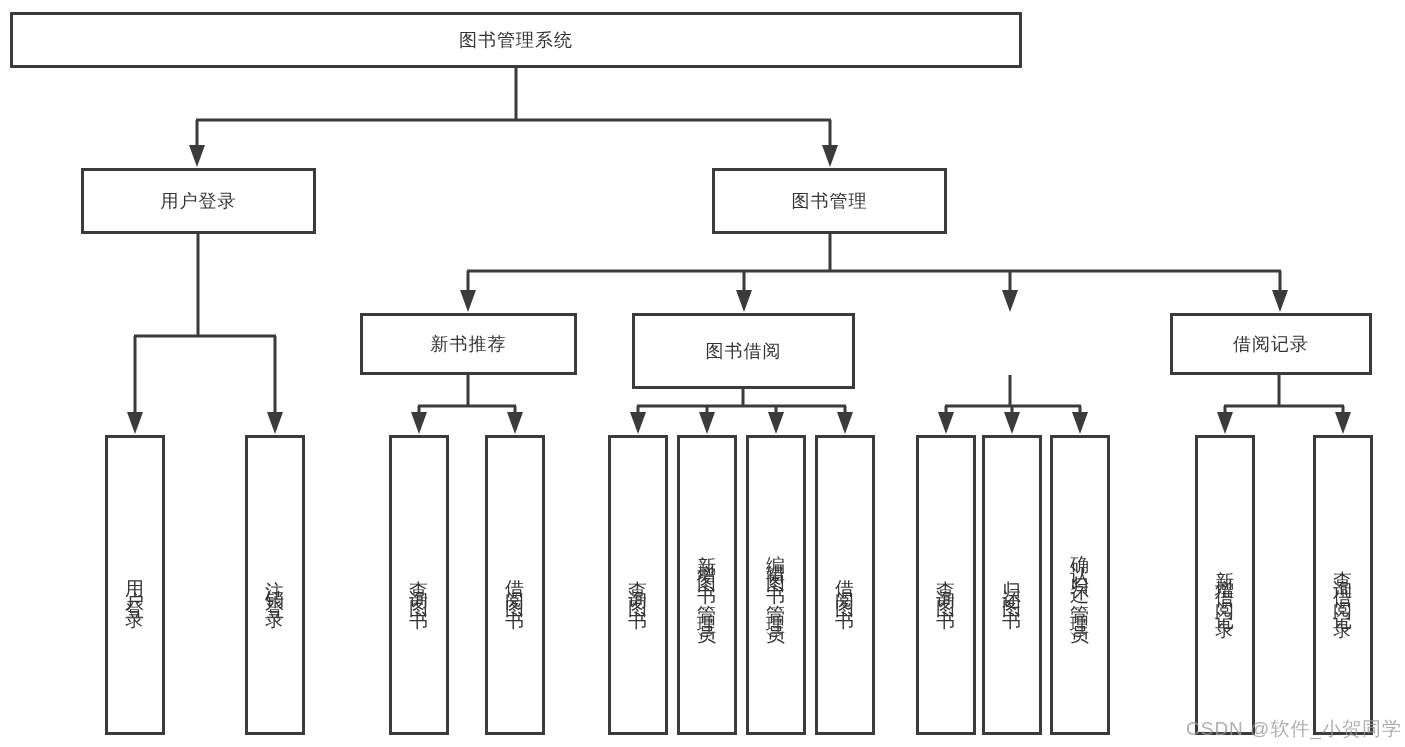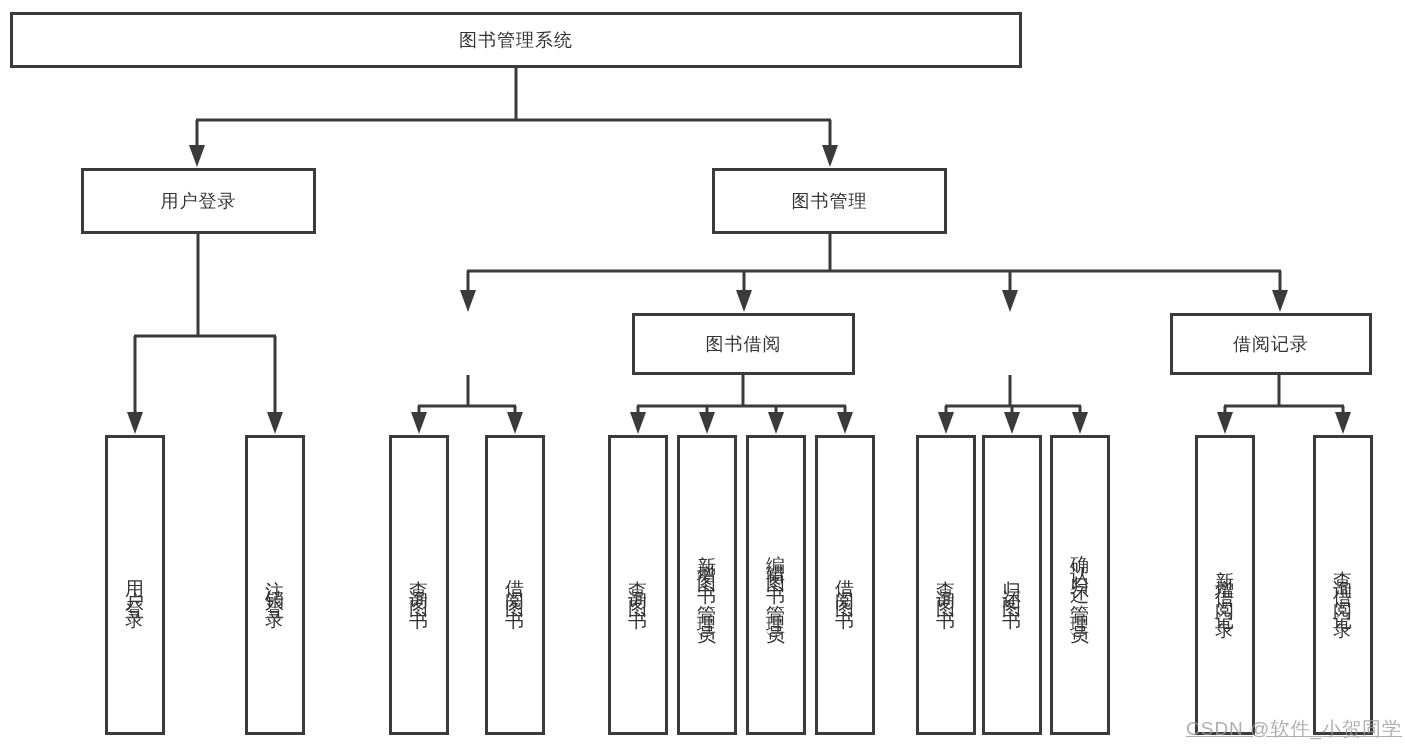--- a/index.html
+++ b/index.html
@@ -65,36 +65,37 @@
       M1072,412 L1088,412 L1080,434 Z
       M1217,412 L1233,412 L1225,434 Z
       M1335,412 L1351,412 L1343,434 Z"></path>
   </svg>
 
   <div class="box hbox" style="left:10px;top:12px;width:1012px;height:56px;">图书管理系统</div>
 
   <div class="box hbox" style="left:81px;top:168px;width:235px;height:66px;">用户登录</div>
   <div class="box hbox" style="left:712px;top:168px;width:235px;height:66px;text-align:right;">图书管理</div>
 
-  <div class="box hbox" style="left:632px;top:313px;width:223px;height:62px;">图书借阅</div>
+  <div class="box hbox" style="left:360px;top:313px;width:217px;height:62px;">新书推荐</div>
+  <div class="box hbox" style="left:632px;top:313px;width:223px;height:76px;">图书借阅</div>
   <div class="box hbox" style="left:1170px;top:313px;width:202px;height:62px;">借阅记录</div>
 
   <div class="box vbox" style="left:105px;top:435px;width:60px;height:300px;">用户登录</div>
   <div class="box vbox" style="left:245px;top:435px;width:60px;height:300px;">注销登录</div>
 
   <div class="box vbox" style="left:389px;top:435px;width:60px;height:300px;">查询图书</div>
   <div class="box vbox" style="left:485px;top:435px;width:60px;height:300px;">借阅图书</div>
 
   <div class="box vbox" style="left:608px;top:435px;width:60px;height:300px;">查询图书</div>
   <div class="box vbox" style="left:677px;top:435px;width:60px;height:300px;">新增图书（管理员）</div>
   <div class="box vbox" style="left:746px;top:435px;width:60px;height:300px;">编辑图书（管理员）</div>
   <div class="box vbox" style="left:815px;top:435px;width:60px;height:300px;">借阅图书</div>
 
   <div class="box vbox" style="left:916px;top:435px;width:60px;height:300px;">查询图书</div>
   <div class="box vbox" style="left:982px;top:435px;width:60px;height:300px;">归还图书</div>
   <div class="box vbox" style="left:1050px;top:435px;width:60px;height:300px;">确认归还（管理员）</div>
 
   <div class="box vbox" style="left:1195px;top:435px;width:60px;height:300px;">新增借阅记录</div>
   <div class="box vbox" style="left:1313px;top:435px;width:60px;height:300px;">查询借阅记录</div>
 
-  <div class="watermark" style="left:1186px;top:716px;text-decoration:underline;">CSDN @软件_小贺同学</div>
+  <div class="watermark" style="left:1186px;top:716px;">CSDN @软件_小贺同学</div>
 
 </div>
 
 </body></html>

